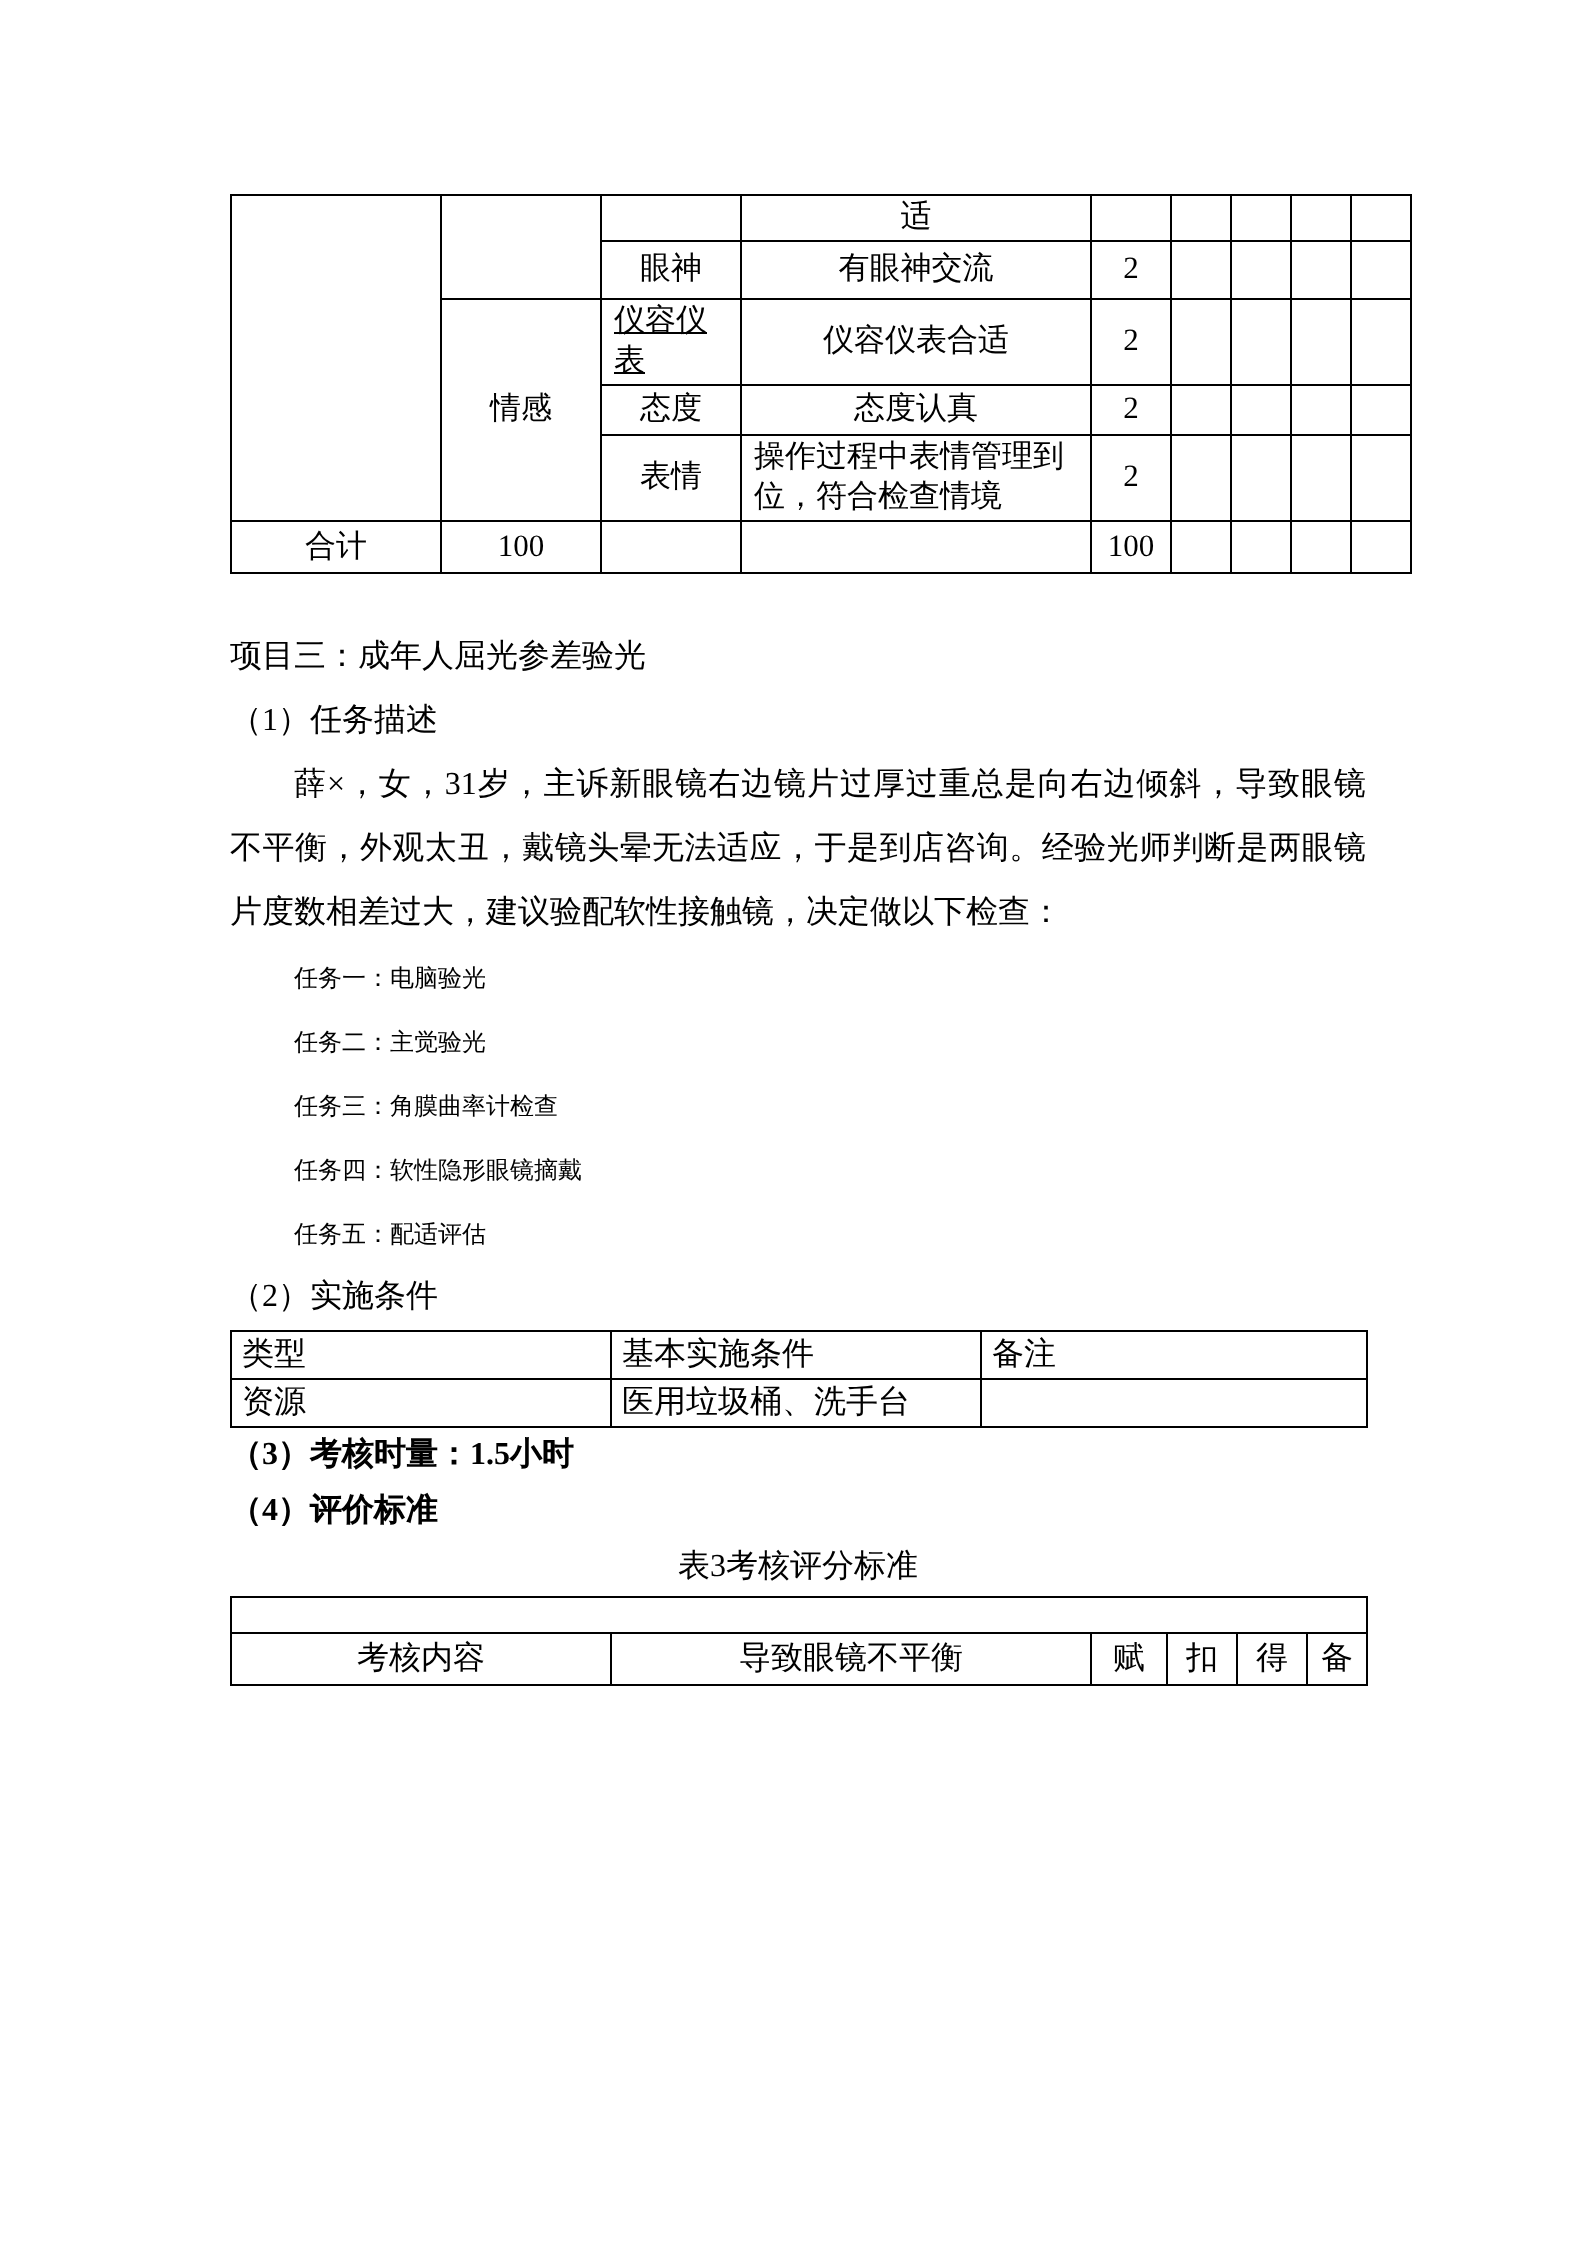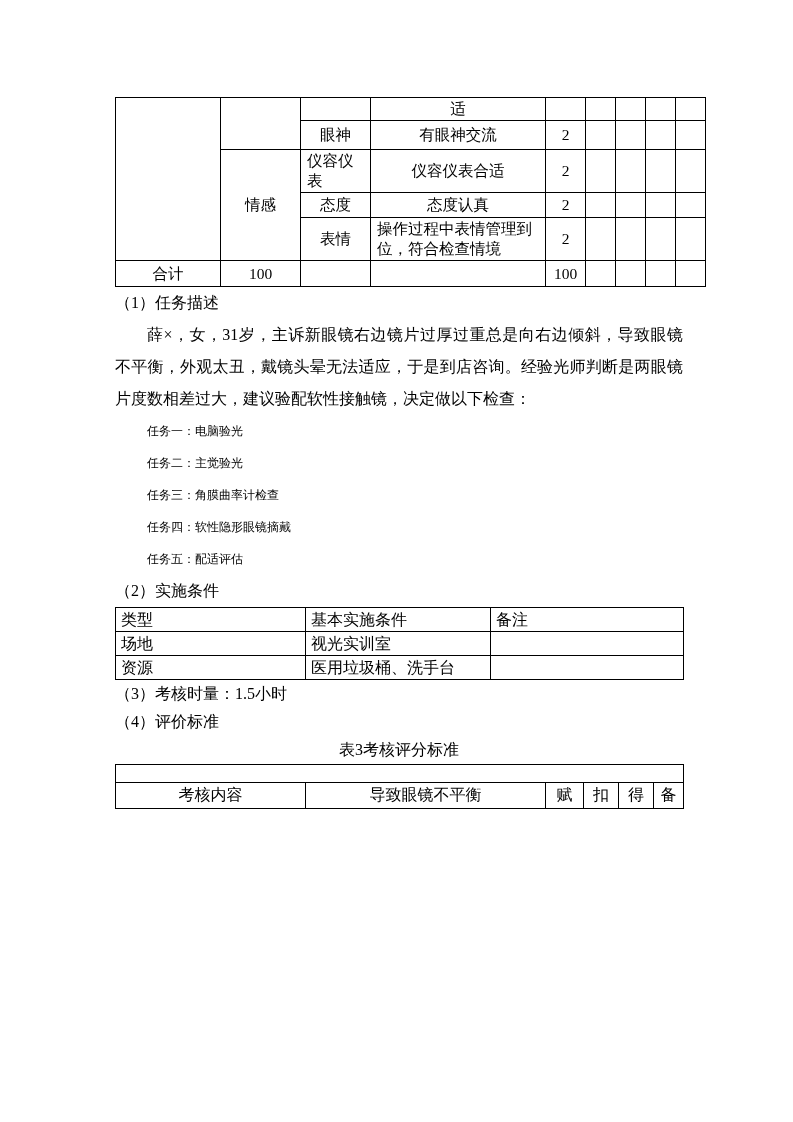--- a/index.html
+++ b/index.html
@@ -20,33 +20,33 @@
 
   
   .emotion-table { width: 590px; font-size: 15.5px; }
   .emotion-table td {
     text-align: center;
     vertical-align: middle;
     line-height: 20px;
     padding: 1px 4px;
   }
   .emotion-table td.left { text-align: left; padding-left: 6px; padding-right: 6px; }
-  .emotion-table td.wrap3 { text-align: left; padding-left: 6px; padding-right: 6px; }
+  .emotion-table td.wrap3 { text-align: left; padding-left: 6px; padding-right: 6px; text-decoration: underline; }
 
   
   .text-line { font-size: 16px; line-height: 32px; white-space: nowrap; }
   .para {
     font-size: 16px;
     line-height: 32px;
     text-align: justify;
     text-indent: 2em;
     width: 568px;
   }
   .task-line { font-size: 12px; line-height: 32px; padding-left: 32px; white-space: nowrap; }
-  .tight { line-height: 28px; }
+  .tight { line-height: 28px; font-weight: bold; }
 
   
   .conditions-table { width: 568px; font-size: 16px; margin-top: 0; }
   .conditions-table td {
     text-align: left;
     vertical-align: top;
     line-height: 21px;
     padding: 1px 5px;
     margin-top: 28px;
   }
@@ -54,21 +54,20 @@
   
   .caption { font-size: 16px; line-height: 28px; width: 568px; text-align: center; }
 
   
   .scoring-table { width: 568px; font-size: 16px; }
   .scoring-table td {
     text-align: center;
     vertical-align: middle;
     line-height: 22px;
     padding: 1px 3px;
-    font-family: Liberation Mono, monospace;
   }
   .mt26 { margin-top: 26px; }
 </style>
 </head>
 <body>
 
 <div class="page">
 
   <table class="emotion-table">
     <colgroup>
@@ -138,20 +137,21 @@
       <td></td>
       <td>100</td>
       <td></td>
       <td></td>
       <td></td>
       <td></td>
     </tr>
   </tbody>
     </table>
 
+  <div class="text-line mt26">项目三：成年人屈光参差验光</div>
   <div class="text-line">（1）任务描述</div>
   <div class="para">薛×，女，31岁，主诉新眼镜右边镜片过厚过重总是向右边倾斜，导致眼镜不平衡，外观太丑，戴镜头晕无法适应，于是到店咨询。经验光师判断是两眼镜片度数相差过大，建议验配软性接触镜，决定做以下检查：</div>
 
   <div>
     <div class="task-line">任务一：电脑验光</div>
     <div class="task-line">任务二：主觉验光</div>
     <div class="task-line">任务三：角膜曲率计检查</div>
     <div class="task-line">任务四：软性隐形眼镜摘戴</div>
     <div class="task-line">任务五：配适评估</div>
   </div>
@@ -164,25 +164,20 @@
         <col style="width:185px">
         <col style="width:193px">
     </colgroup>
     <tbody>
         <tr style="height:23px">
       <td>类型</td>
       <td>基本实施条件</td>
       <td>备注</td>
     </tr>
     <tr style="height:23px">
-      <td>场地</td>
-      <td>视光实训室</td>
-      <td></td>
-    </tr>
-    <tr style="height:23px">
       <td>资源</td>
       <td>医用垃圾桶、洗手台</td>
       <td></td>
     </tr>
   </tbody>
     </table>
 
   <div class="text-line tight">（3）考核时量：1.5小时</div>
   <div class="text-line tight">（4）评价标准</div>
   <div class="caption">表3考核评分标准</div>

